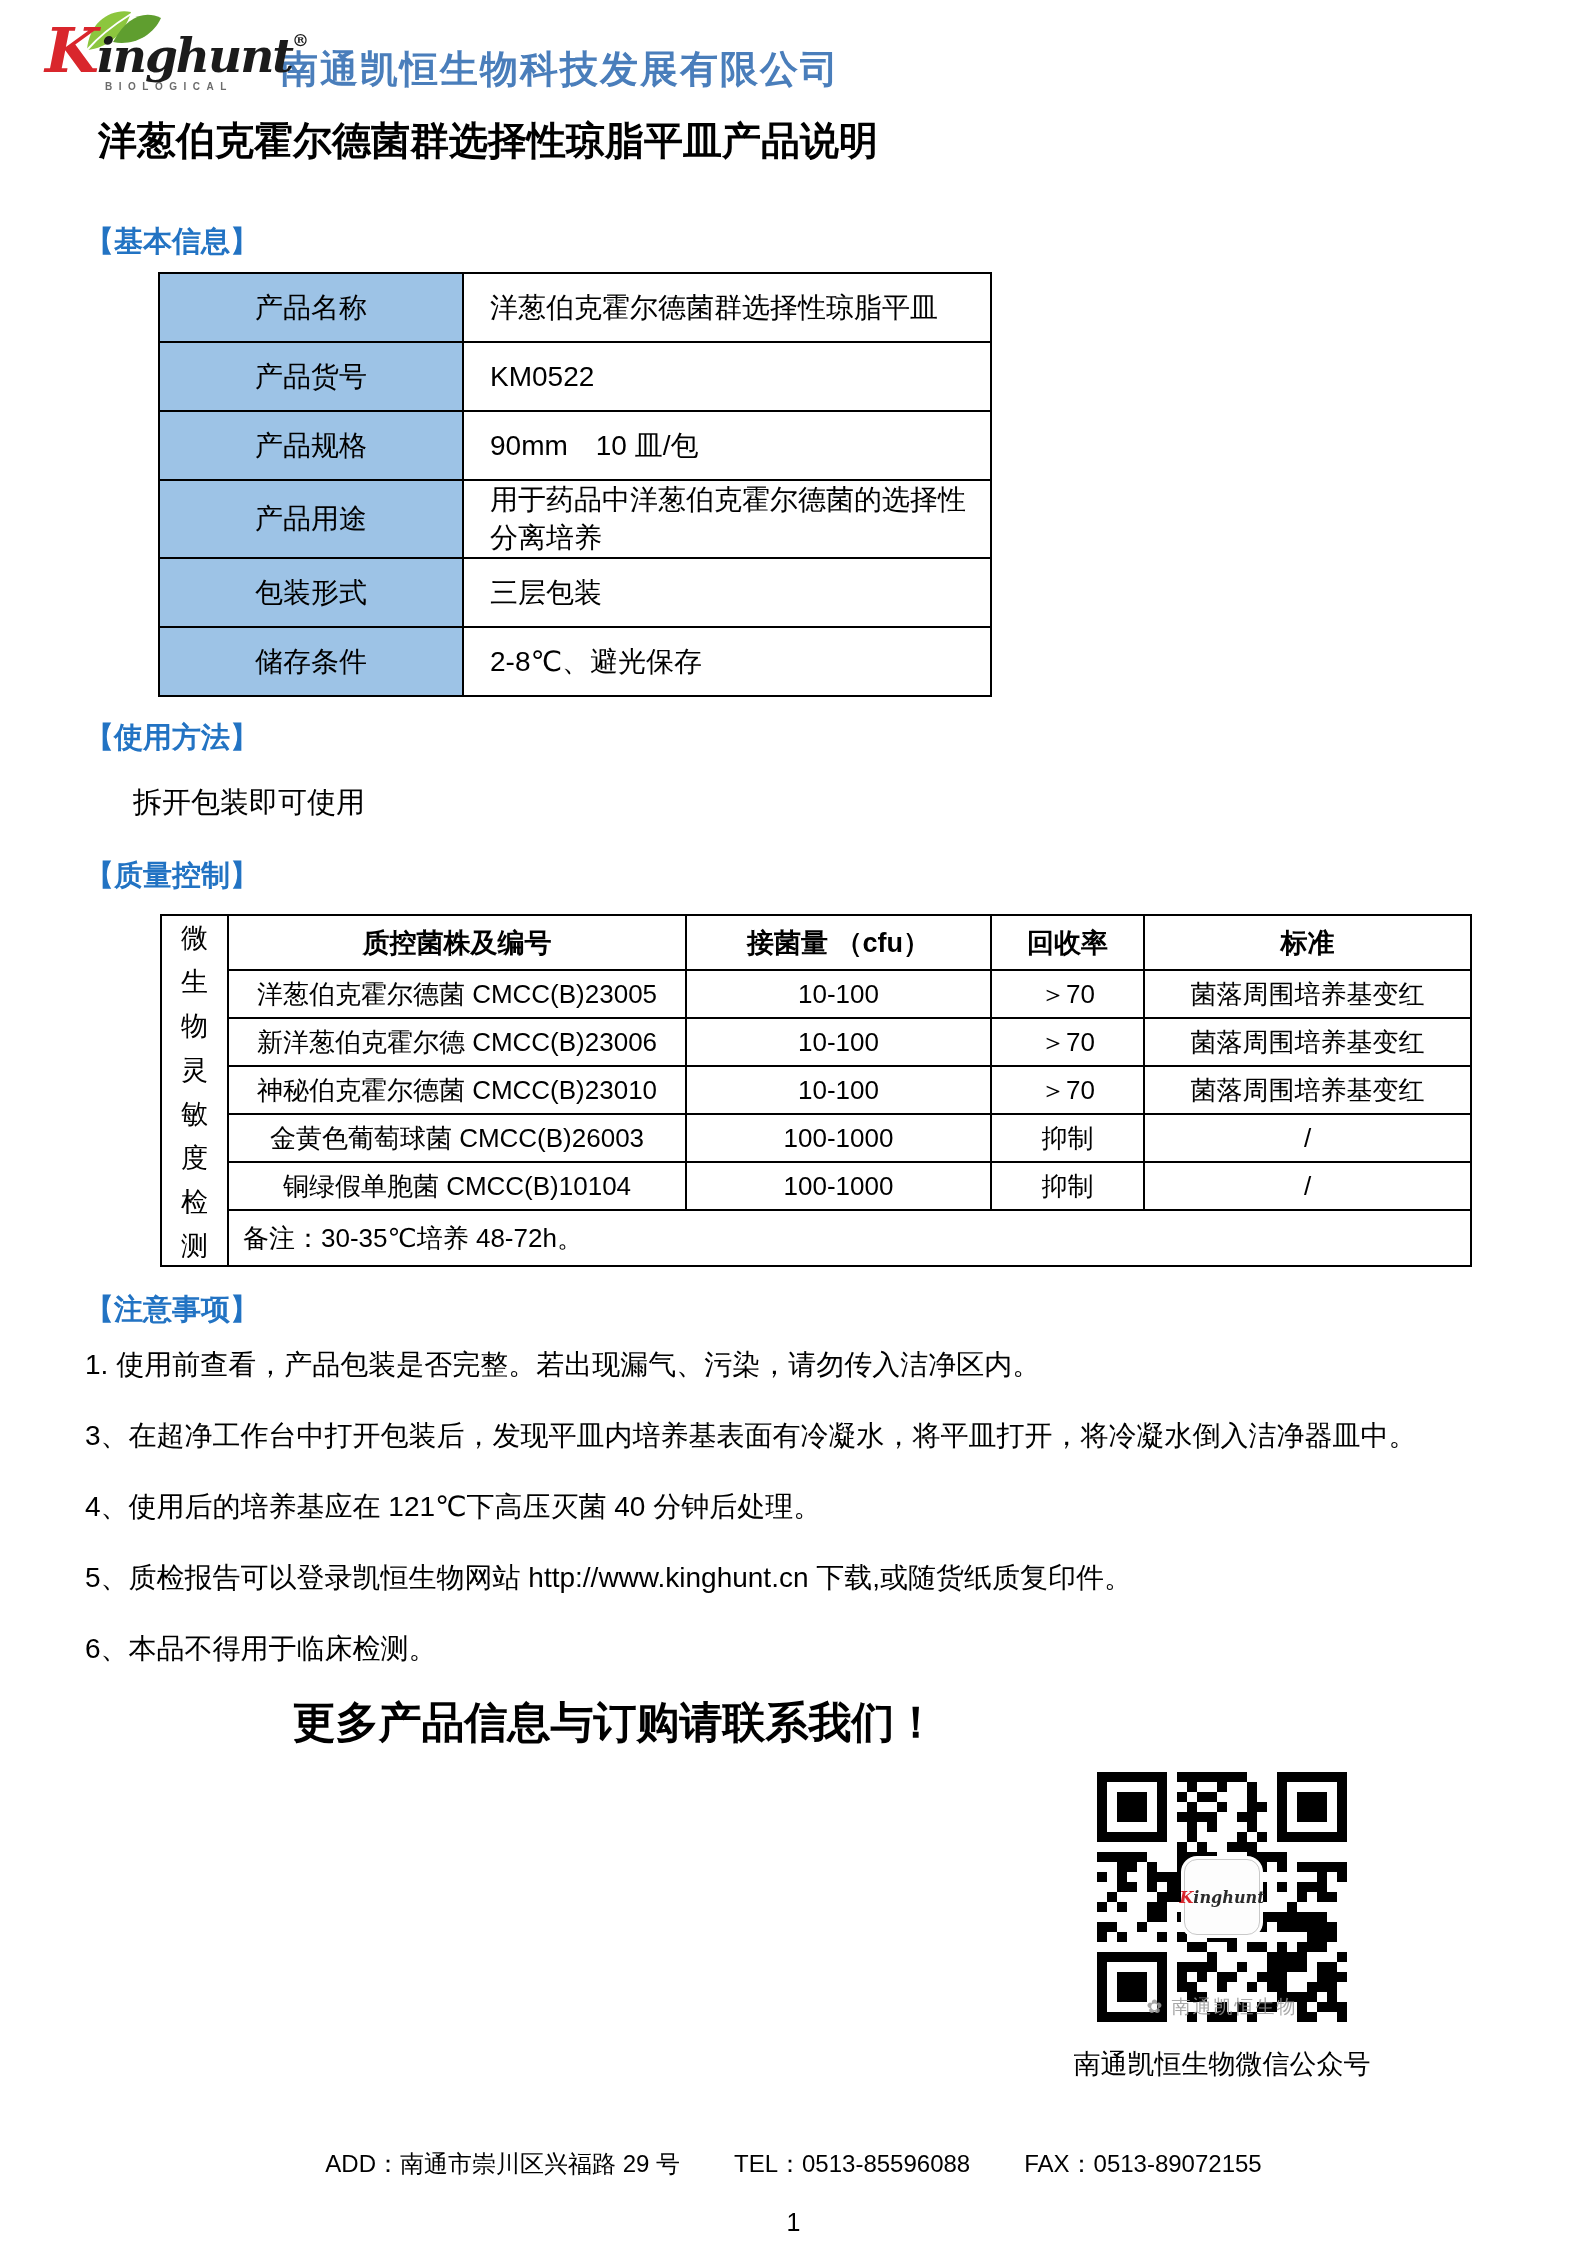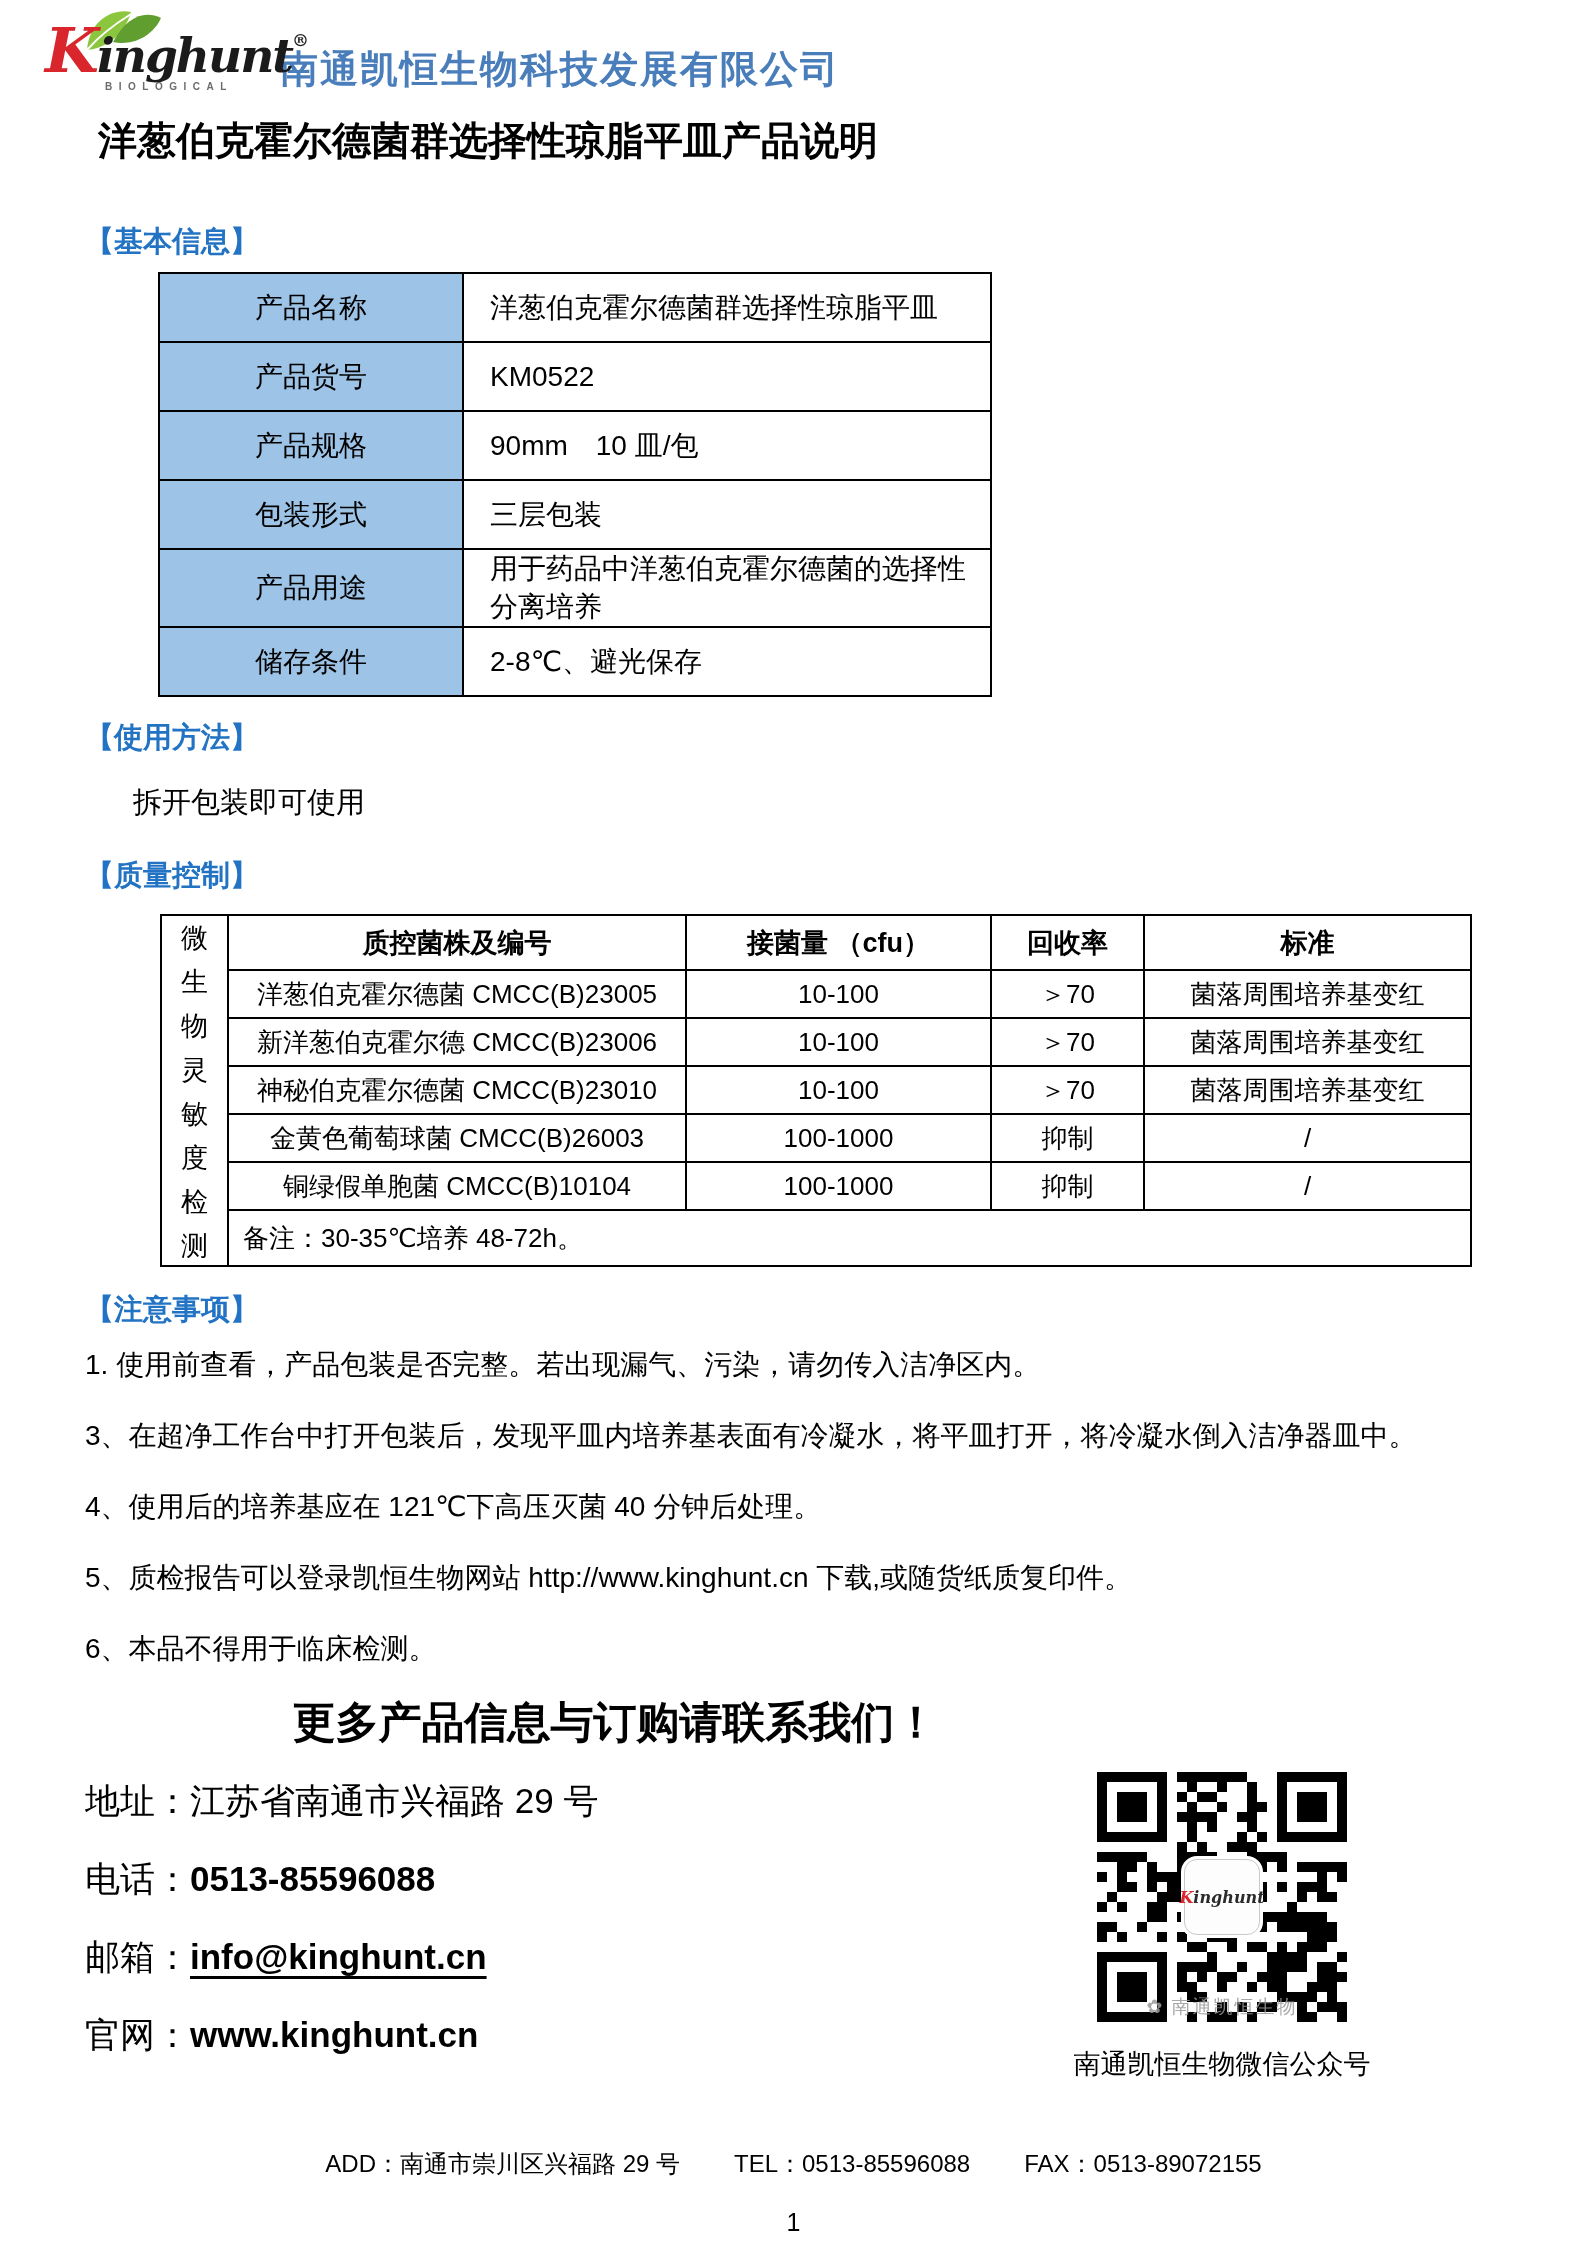--- a/index.html
+++ b/index.html
@@ -131,26 +131,26 @@
       </tr>
       <tr>
         <td class="lbl">产品货号</td>
         <td class="val">KM0522</td>
       </tr>
       <tr>
         <td class="lbl">产品规格</td>
         <td class="val">90mm　10 皿/包</td>
       </tr>
       <tr>
+        <td class="lbl">产品用途</td>
+        <td class="val">用于药品中洋葱伯克霍尔德菌的选择性分离培养</td>
+      </tr>
+      <tr>
         <td class="lbl">包装形式</td>
         <td class="val">三层包装</td>
-      </tr>
-      <tr>
-        <td class="lbl">产品用途</td>
-        <td class="val">用于药品中洋葱伯克霍尔德菌的选择性分离培养</td>
       </tr>
       <tr>
         <td class="lbl">储存条件</td>
         <td class="val">2-8℃、避光保存</td>
       </tr>
     </tbody>
   </table>
 
   <div class="sec-heading" id="h-usage">【使用方法】</div>
   <div class="usage-text">拆开包装即可使用</div>
@@ -224,26 +224,20 @@
   <div class="notes">
     <div class="note">1.  使用前查看，产品包装是否完整。若出现漏气、污染，请勿传入洁净区内。</div>
     <div class="note">3、在超净工作台中打开包装后，发现平皿内培养基表面有冷凝水，将平皿打开，将冷凝水倒入洁净器皿中。</div>
     <div class="note">4、使用后的培养基应在 121℃下高压灭菌 40 分钟后处理。</div>
     <div class="note">5、质检报告可以登录凯恒生物网站 http://www.kinghunt.cn 下载,或随货纸质复印件。</div>
     <div class="note">6、本品不得用于临床检测。</div>
   </div>
 
   <div class="contact-title">更多产品信息与订购请联系我们！</div>
 
-  <div class="contact-lines">
-    <div class="contact-line"><span class="lab">地址：</span><span>江苏省南通市兴福路 29 号</span></div>
-    <div class="contact-line"><span class="lab">电话：</span><span class="val-bold">0513-85596088</span></div>
-    <div class="contact-line"><span class="lab">邮箱：</span><span class="val-link">info@kinghunt.cn</span></div>
-    <div class="contact-line"><span class="lab">官网：</span><span class="val-bold">www.kinghunt.cn</span></div>
-  </div>
 
 </div>
 
 <div class="qr-block">
   <div class="qr-box">
     <svg width="250" height="250" viewBox="0 0 250 250">
       <rect x="0" y="0" width="250" height="250" fill="#ffffff"></rect>
       <path id="qr-modules" fill="#000000" d="M80 0h10v10h-10zM90 0h10v10h-10zM100 0h10v10h-10zM110 0h10v10h-10zM120 0h10v10h-10zM130 0h10v10h-10zM140 0h10v10h-10zM90 10h10v10h-10zM120 10h10v10h-10zM150 10h10v10h-10zM80 20h10v10h-10zM100 20h10v10h-10zM110 20h10v10h-10zM150 20h10v10h-10zM90 30h10v10h-10zM120 30h10v10h-10zM150 30h10v10h-10zM160 30h10v10h-10zM80 40h10v10h-10zM90 40h10v10h-10zM100 40h10v10h-10zM110 40h10v10h-10zM140 40h10v10h-10zM150 40h10v10h-10zM90 50h10v10h-10zM110 50h10v10h-10zM150 50h10v10h-10zM90 60h10v10h-10zM140 60h10v10h-10zM160 60h10v10h-10zM80 70h10v10h-10zM100 70h10v10h-10zM130 70h10v10h-10zM140 70h10v10h-10zM150 70h10v10h-10zM0 80h10v10h-10zM10 80h10v10h-10zM20 80h10v10h-10zM30 80h10v10h-10zM40 80h10v10h-10zM80 80h10v10h-10zM90 80h10v10h-10zM100 80h10v10h-10zM110 80h10v10h-10zM150 80h10v10h-10zM160 80h10v10h-10zM170 80h10v10h-10zM180 80h10v10h-10zM20 90h10v10h-10zM30 90h10v10h-10zM50 90h10v10h-10zM80 90h10v10h-10zM160 90h10v10h-10zM180 90h10v10h-10zM200 90h10v10h-10zM210 90h10v10h-10zM220 90h10v10h-10zM230 90h10v10h-10zM240 90h10v10h-10zM0 100h10v10h-10zM20 100h10v10h-10zM50 100h10v10h-10zM60 100h10v10h-10zM70 100h10v10h-10zM80 100h10v10h-10zM220 100h10v10h-10zM240 100h10v10h-10zM20 110h10v10h-10zM30 110h10v10h-10zM50 110h10v10h-10zM70 110h10v10h-10zM80 110h10v10h-10zM160 110h10v10h-10zM180 110h10v10h-10zM200 110h10v10h-10zM210 110h10v10h-10zM220 110h10v10h-10zM10 120h10v10h-10zM60 120h10v10h-10zM70 120h10v10h-10zM80 120h10v10h-10zM160 120h10v10h-10zM200 120h10v10h-10zM220 120h10v10h-10zM230 120h10v10h-10zM0 130h10v10h-10zM20 130h10v10h-10zM50 130h10v10h-10zM60 130h10v10h-10zM190 130h10v10h-10zM50 140h10v10h-10zM60 140h10v10h-10zM80 140h10v10h-10zM160 140h10v10h-10zM170 140h10v10h-10zM180 140h10v10h-10zM190 140h10v10h-10zM200 140h10v10h-10zM210 140h10v10h-10zM220 140h10v10h-10zM0 150h10v10h-10zM10 150h10v10h-10zM40 150h10v10h-10zM160 150h10v10h-10zM180 150h10v10h-10zM190 150h10v10h-10zM200 150h10v10h-10zM210 150h10v10h-10zM220 150h10v10h-10zM230 150h10v10h-10zM0 160h10v10h-10zM20 160h10v10h-10zM60 160h10v10h-10zM80 160h10v10h-10zM110 160h10v10h-10zM120 160h10v10h-10zM130 160h10v10h-10zM210 160h10v10h-10zM220 160h10v10h-10zM230 160h10v10h-10zM90 170h10v10h-10zM100 170h10v10h-10zM130 170h10v10h-10zM150 170h10v10h-10zM160 170h10v10h-10zM180 170h10v10h-10zM200 170h10v10h-10zM210 170h10v10h-10zM220 170h10v10h-10zM110 180h10v10h-10zM170 180h10v10h-10zM180 180h10v10h-10zM190 180h10v10h-10zM200 180h10v10h-10zM240 180h10v10h-10zM80 190h10v10h-10zM90 190h10v10h-10zM100 190h10v10h-10zM110 190h10v10h-10zM140 190h10v10h-10zM170 190h10v10h-10zM180 190h10v10h-10zM190 190h10v10h-10zM200 190h10v10h-10zM220 190h10v10h-10zM230 190h10v10h-10zM80 200h10v10h-10zM100 200h10v10h-10zM120 200h10v10h-10zM130 200h10v10h-10zM160 200h10v10h-10zM170 200h10v10h-10zM180 200h10v10h-10zM220 200h10v10h-10zM230 200h10v10h-10zM240 200h10v10h-10zM80 210h10v10h-10zM90 210h10v10h-10zM120 210h10v10h-10zM150 210h10v10h-10zM170 210h10v10h-10zM180 210h10v10h-10zM210 210h10v10h-10zM220 210h10v10h-10zM230 210h10v10h-10zM90 220h10v10h-10zM100 220h10v10h-10zM180 220h10v10h-10zM190 220h10v10h-10zM200 220h10v10h-10zM210 220h10v10h-10zM230 220h10v10h-10zM120 230h10v10h-10zM140 230h10v10h-10zM160 230h10v10h-10zM170 230h10v10h-10zM200 230h10v10h-10zM220 230h10v10h-10zM230 230h10v10h-10zM240 230h10v10h-10zM90 240h10v10h-10zM110 240h10v10h-10zM120 240h10v10h-10zM130 240h10v10h-10zM150 240h10v10h-10zM200 240h10v10h-10zM210 240h10v10h-10zM240 240h10v10h-10z"></path>
 
       <g>

